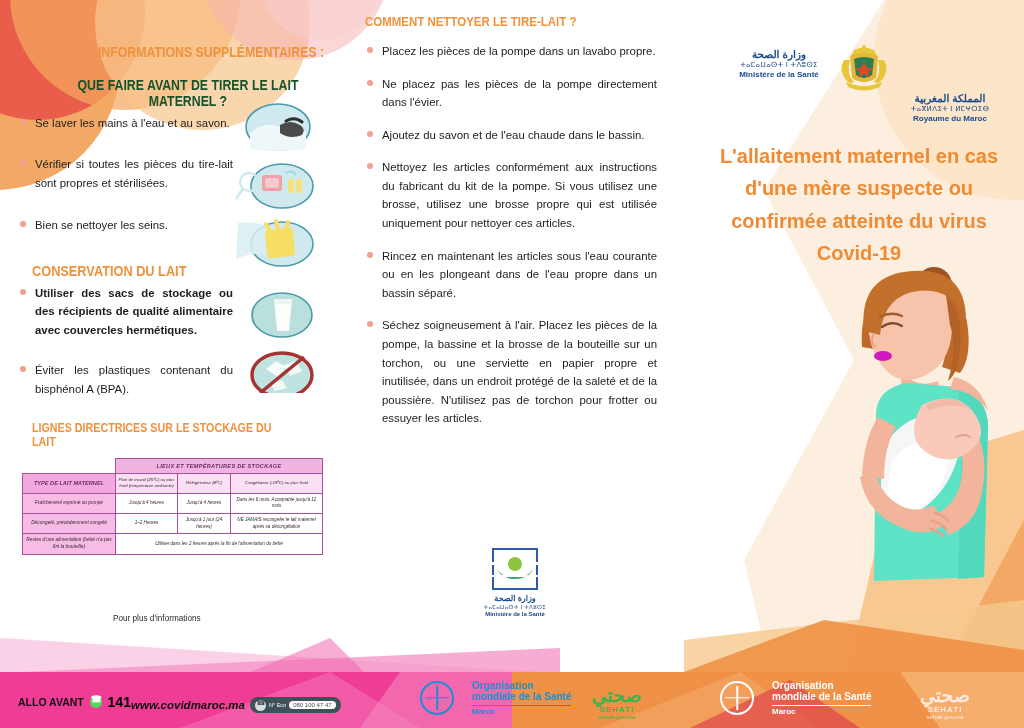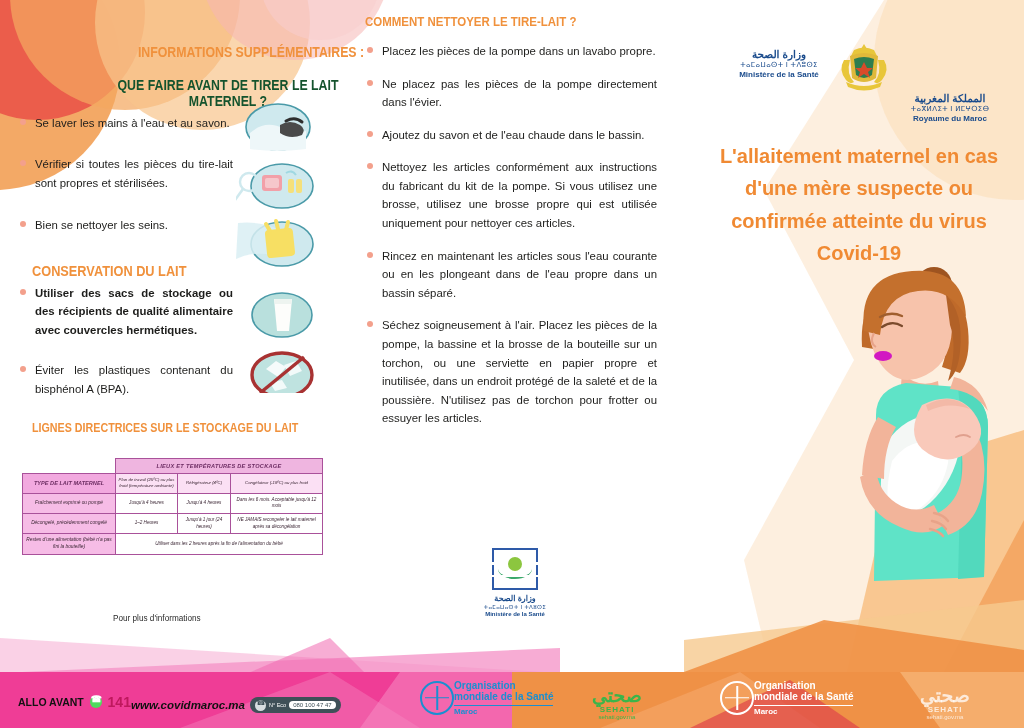--- a/index.html
+++ b/index.html
@@ -16,21 +16,21 @@
 
   
   .c1{left:-70px;top:-95px;width:215px;height:215px;background:rgba(233,80,70,.85);}
   .c2{left:-130px;top:-60px;width:250px;height:250px;background:rgba(240,148,64,.80);}
   .c3{left:10px;top:-120px;width:230px;height:230px;background:rgba(244,167,95,.72);}
   .c4{left:95px;top:-85px;width:215px;height:215px;background:rgba(248,196,140,.70);}
   .c5{left:200px;top:-130px;width:190px;height:190px;background:rgba(245,182,180,.55);}
   .c6{left:260px;top:-80px;width:120px;height:120px;background:rgba(247,206,205,.55);}
 
   
-  .col-left{position:absolute;left:0;top:0;width:330px;height:650px;padding-left:40px;}
+  .col-left{position:absolute;left:0;top:0;width:330px;height:650px;}
   .h-info{position:absolute;right:6px;top:44px;width:320px;text-align:right;
     font-size:14.5px;color:#f0913c;font-weight:bold;}
   .h-info span{display:inline-block;transform:scaleX(.85);transform-origin:right center;}
   .h-que{position:absolute;right:6px;top:77px;width:320px;text-align:center;
     font-size:14.5px;color:#14532d;font-weight:bold;}
   .h-que span{display:inline-block;transform:scaleX(.85);transform-origin:right center;}
 
   .sec-head{color:#f0913c;font-weight:bold;font-size:15px;}
   .sec-head span{display:inline-block;transform:scaleX(.85);transform-origin:left center;}
 
@@ -86,31 +86,31 @@
     border-bottom:2.5px solid #3aa86b;border-radius:0 0 50% 50%/0 0 100% 100%;}
 
   
   .footer{position:absolute;left:0;bottom:0;width:1024px;height:56px;overflow:hidden;}
   .fl{position:absolute;left:0;bottom:0;width:512px;height:56px;background:#ef3d96;}
   .fr{position:absolute;left:512px;bottom:0;width:512px;height:56px;background:#ef9146;}
   .allosamu{position:absolute;left:18px;bottom:18px;font-size:10.5px;font-weight:bold;color:#111;}
   .phone-green{display:inline-block;width:12px;height:12px;border-radius:50%;
     background:#4ddc5e;vertical-align:-2px;margin:0 3px;position:relative;}
   .phone-green::after{content:"\260E";position:absolute;left:1px;top:-2px;font-size:9px;color:#fff;}
-  .num141{font-size:14px;font-weight:bold;color:#be185d;vertical-align:-1px;}
+  .num141{font-size:14px;font-weight:bold;color:#000000;vertical-align:-1px;}
   .weburl{position:absolute;left:131px;bottom:17px;font-size:11.5px;font-weight:bold;
     font-style:italic;color:#111;}
   .ecobox{position:absolute;left:250px;bottom:15px;height:16px;background:#3f5058;
     border-radius:9px;padding:0 5px;display:flex;align-items:center;gap:3px;}
   .ecobox .ic{width:11px;height:11px;border-radius:50%;background:#d8dde0;position:relative;}
   .ecobox .ic::after{content:"\260E";position:absolute;left:1px;top:-2px;font-size:8px;color:#3f5058;}
   .ecolbl{font-size:5.5px;color:#fff;}
   .econum{font-size:6px;color:#3f5058;background:#fff;border-radius:7px;padding:1px 4px;}
 
-  .who{position:absolute;display:flex;align-items:center;gap:0;}
+  .who{position:absolute;display:flex;align-items:center;gap:18px;}
   .who-emblem{width:30px;height:30px;border-radius:50%;border:2px solid currentColor;
     position:relative;flex:0 0 auto;}
   .who-emblem::before{content:"";position:absolute;left:50%;top:3px;bottom:3px;width:1.5px;
     background:currentColor;transform:translateX(-50%);}
   .who-emblem::after{content:"";position:absolute;left:3px;right:3px;top:50%;height:1.5px;
     background:currentColor;transform:translateY(-50%);}
   .who-txt{font-size:10px;font-weight:bold;line-height:1.15;}
   .who-sub{font-size:8px;font-weight:bold;border-top:1px solid currentColor;
     margin-top:2px;padding-top:1px;}
 

